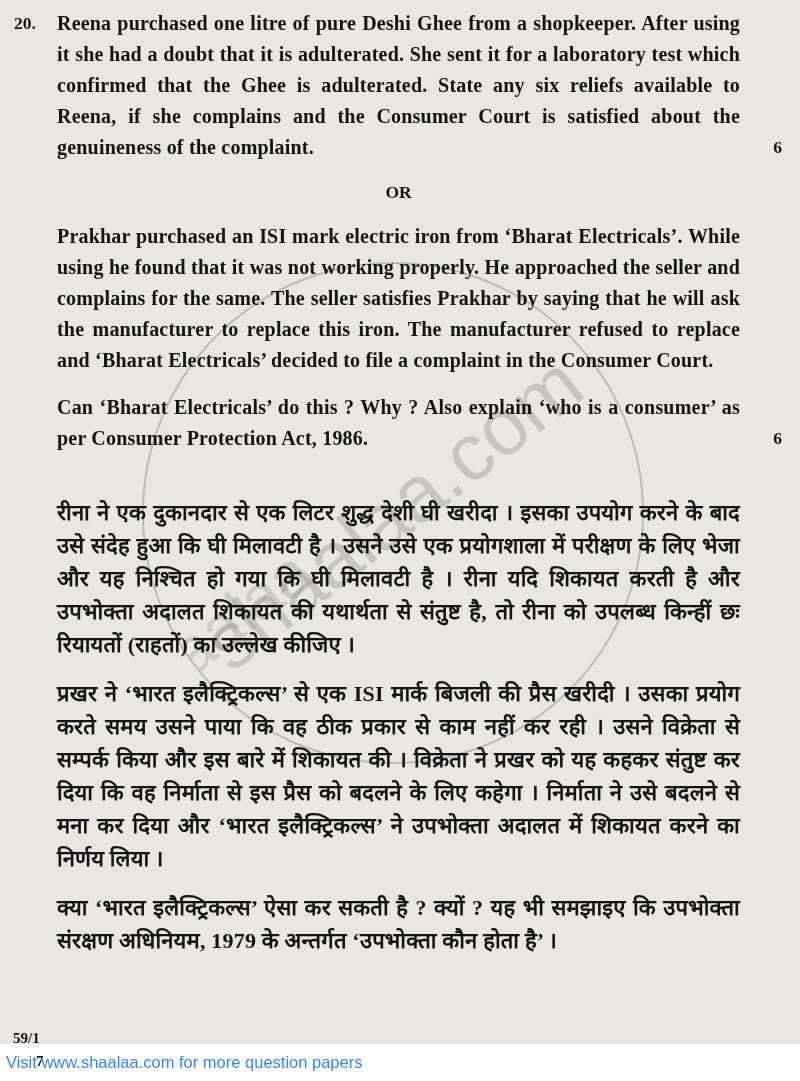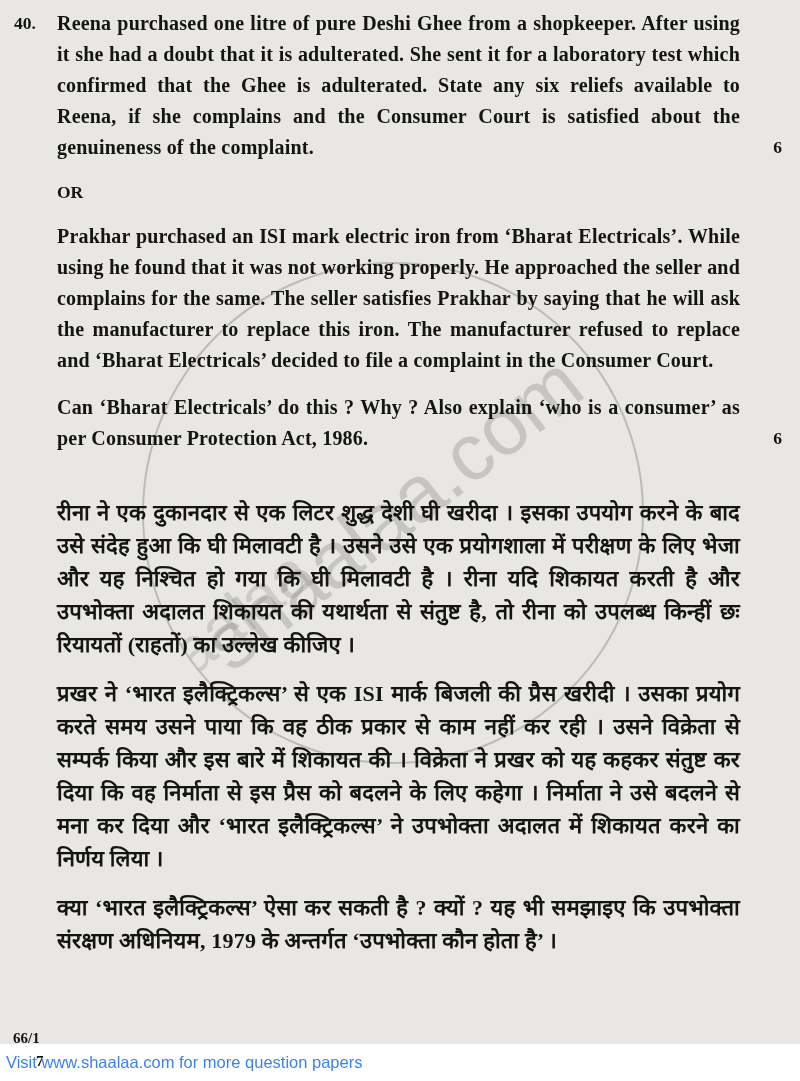--- a/index.html
+++ b/index.html
@@ -60,21 +60,21 @@
     font-weight:700;
   }
   .marks {
     position:absolute;
     right:-42px; bottom:0;
     font-size:17.5px; line-height:31px;
     font-weight:700;
   }
   .or {
     margin:14px 0 13px 0;
-    text-align:left;
+    text-align:center;
     font-size:17.5px;
     line-height:31px;
     font-weight:700;
   }
   .hi { font-size:22px; line-height:33px; font-weight:600; }
   .hindi-block { margin-top:42px; }
   .hindi-block .para { margin-bottom:16px; }
   .or.hi { margin:10px 0 14px 0; }
   .gap-big { margin-top:16px; }
   
@@ -112,21 +112,21 @@
 <div class="page">
 
   <div class="watermark">
     <span class="wm-text wm-main">shaalaa.com</span>
     <span class="wm-text wm-sub">shaalaa</span>
   </div>
 
   <div class="content">
 
     <div class="para-wrap">
-      <span class="qnum">40.</span>
+      <span class="qnum">20.</span>
       <p class="para en">Reena purchased one litre of pure Deshi Ghee from a shopkeeper. After using it she had a doubt that it is adulterated. She sent it for a laboratory test which confirmed that the Ghee is adulterated. State any six reliefs available to Reena, if she complains and the Consumer Court is satisfied about the genuineness of the complaint.</p>
       <span class="marks">6</span>
     </div>
 
     <p class="or">OR</p>
 
     <div class="para-wrap">
       <p class="para en">Prakhar purchased an ISI mark electric iron from ‘Bharat Electricals’. While using he found that it was not working properly. He approached the seller and complains for the same. The seller satisfies Prakhar by saying that he will ask the manufacturer to replace this iron. The manufacturer refused to replace and ‘Bharat Electricals’ decided to file a complaint in the Consumer Court.</p>
     </div>
 
@@ -136,20 +136,20 @@
     </div>
 
     <div class="hindi-block">
       <p class="para hi">रीना ने एक दुकानदार से एक लिटर शुद्ध देशी घी खरीदा । इसका उपयोग करने के बाद उसे संदेह हुआ कि घी मिलावटी है । उसने उसे एक प्रयोगशाला में परीक्षण के लिए भेजा और यह निश्चित हो गया कि घी मिलावटी है । रीना यदि शिकायत करती है और उपभोक्ता अदालत शिकायत की यथार्थता से संतुष्ट है, तो रीना को उपलब्ध किन्हीं छः रियायतों (राहतों) का उल्लेख कीजिए ।</p>
       <p class="para hi">प्रखर ने ‘भारत इलैक्ट्रिकल्स’ से एक ISI मार्क बिजली की प्रैस खरीदी । उसका प्रयोग करते समय उसने पाया कि वह ठीक प्रकार से काम नहीं कर रही । उसने विक्रेता से सम्पर्क किया और इस बारे में शिकायत की । विक्रेता ने प्रखर को यह कहकर संतुष्ट कर दिया कि वह निर्माता से इस प्रैस को बदलने के लिए कहेगा । निर्माता ने उसे बदलने से मना कर दिया और ‘भारत इलैक्ट्रिकल्स’ ने उपभोक्ता अदालत में शिकायत करने का निर्णय लिया ।</p>
       <p class="para hi">क्या ‘भारत इलैक्ट्रिकल्स’ ऐसा कर सकती है ? क्यों ? यह भी समझाइए कि उपभोक्ता संरक्षण अधिनियम, 1979 के अन्तर्गत ‘उपभोक्ता कौन होता है’ ।</p>
     </div>
 
   </div>
 
-  <span class="code">66/1</span>
+  <span class="code">59/1</span>
   <span class="pageno">7</span>
 
   <div class="footer-strip">
     <span>Visit www.shaalaa.com for more question papers</span>
   </div>
 
 </div>
 
 </body></html>

